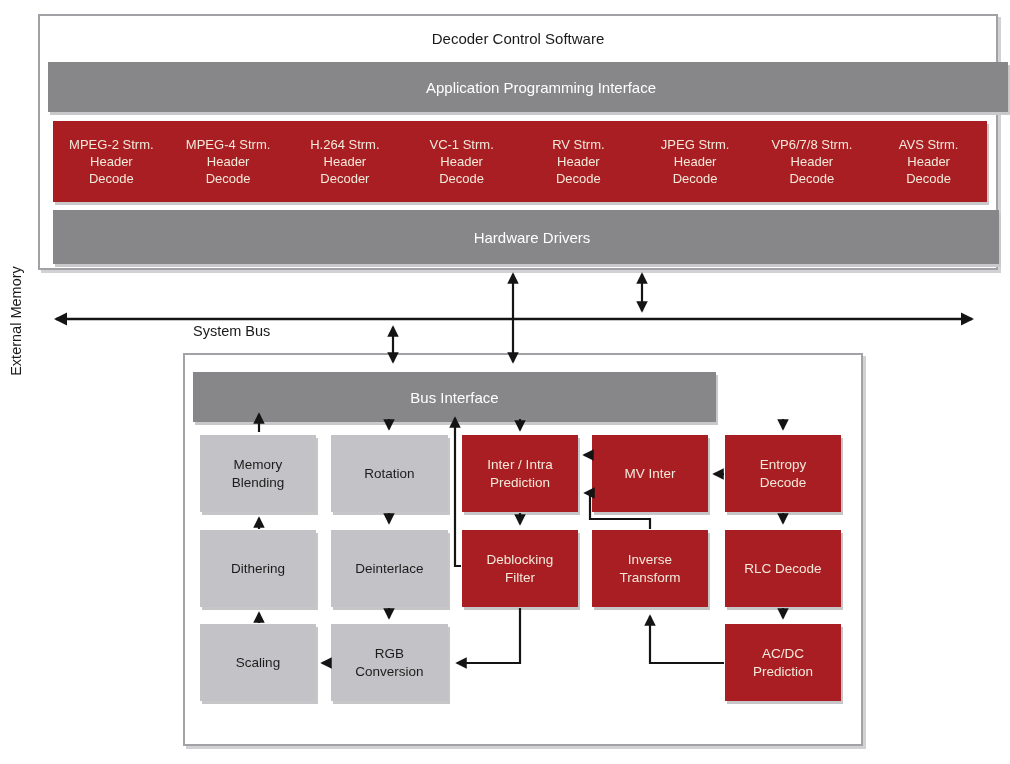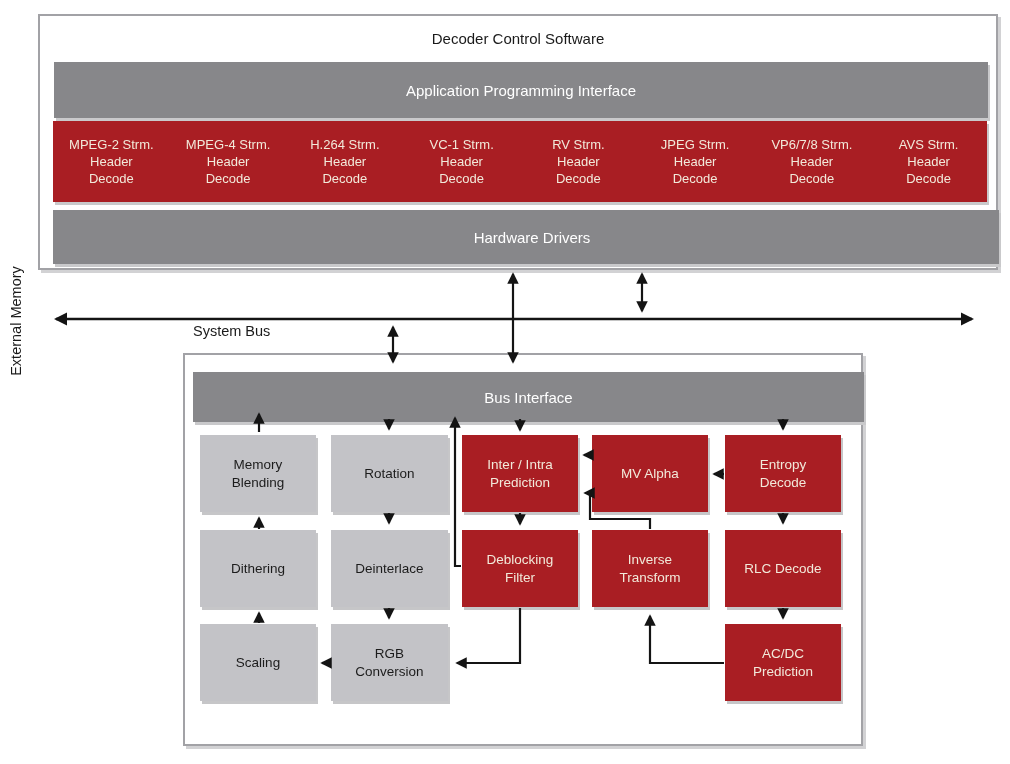--- a/index.html
+++ b/index.html
@@ -19,23 +19,23 @@
   }
   .hw-caption{
     position:absolute;left:0;right:0;bottom:12px;text-align:center;
     font-size:14.5px;color:#1a1a1a;
   }
   .bar{
     position:absolute;background:#87878a;color:#ffffff;
     display:flex;align-items:center;justify-content:center;
     font-size:15px;box-shadow:2px 3px 0 #c9c9cb;
   }
-  .api-bar{left:14px;top:46px;width:934px;height:56px;}
+  .api-bar{left:8px;top:46px;width:934px;height:50px;padding-left:26px;}
   .drv-bar{left:13px;top:194px;width:934px;height:54px;padding-left:12px;}
-  .busif-bar{left:8px;top:17px;width:671px;height:50px;}
+  .busif-bar{left:8px;top:17px;width:523px;height:50px;}
   .decoder-row{
     position:absolute;left:13px;top:105px;width:934px;height:81px;
     display:flex;
   }
   .hdr-box{
     flex:1 1 0;background:#a91e23;color:#f2e9da;
     display:flex;align-items:center;justify-content:center;text-align:center;
     font-size:13px;line-height:1.32;white-space:pre-line;box-shadow:2px 3px 0 #c9c9cb;
   }
   .block{
@@ -72,21 +72,21 @@
     <div class="bar api-bar">Application Programming Interface</div>
     <div class="decoder-row">
       <div class="hdr-box">MPEG-2 Strm.
 Header
 Decode</div>
       <div class="hdr-box">MPEG-4 Strm.
 Header
 Decode</div>
       <div class="hdr-box">H.264 Strm.
 Header
-Decode</div>
+Decoder</div>
       <div class="hdr-box">VC-1 Strm.
 Header
 Decode</div>
       <div class="hdr-box">RV Strm.
 Header
 Decode</div>
       <div class="hdr-box">JPEG Strm.
 Header
 Decode</div>
       <div class="hdr-box">VP6/7/8 Strm.
@@ -109,21 +109,21 @@
 Blending</div>
   <div class="block gray colB row1">Rotation</div>
   <div class="block gray colB row2">Deinterlace</div>
   <div class="block gray colA row2">Dithering</div>
   <div class="block gray colA row3">Scaling</div>
   <div class="block gray colB row3">RGB
 Conversion</div>
 
   <div class="block red colC row1">Inter / Intra
 Prediction</div>
-  <div class="block red colD row1">MV Alpha</div>
+  <div class="block red colD row1">MV Inter</div>
   <div class="block red colE row1">Entropy
 Decode</div>
   <div class="block red colC row2">Deblocking
 Filter</div>
   <div class="block red colD row2">Inverse
 Transform</div>
   <div class="block red colE row2">RLC Decode</div>
   <div class="block red colE row3">AC/DC
 Prediction</div>
 

